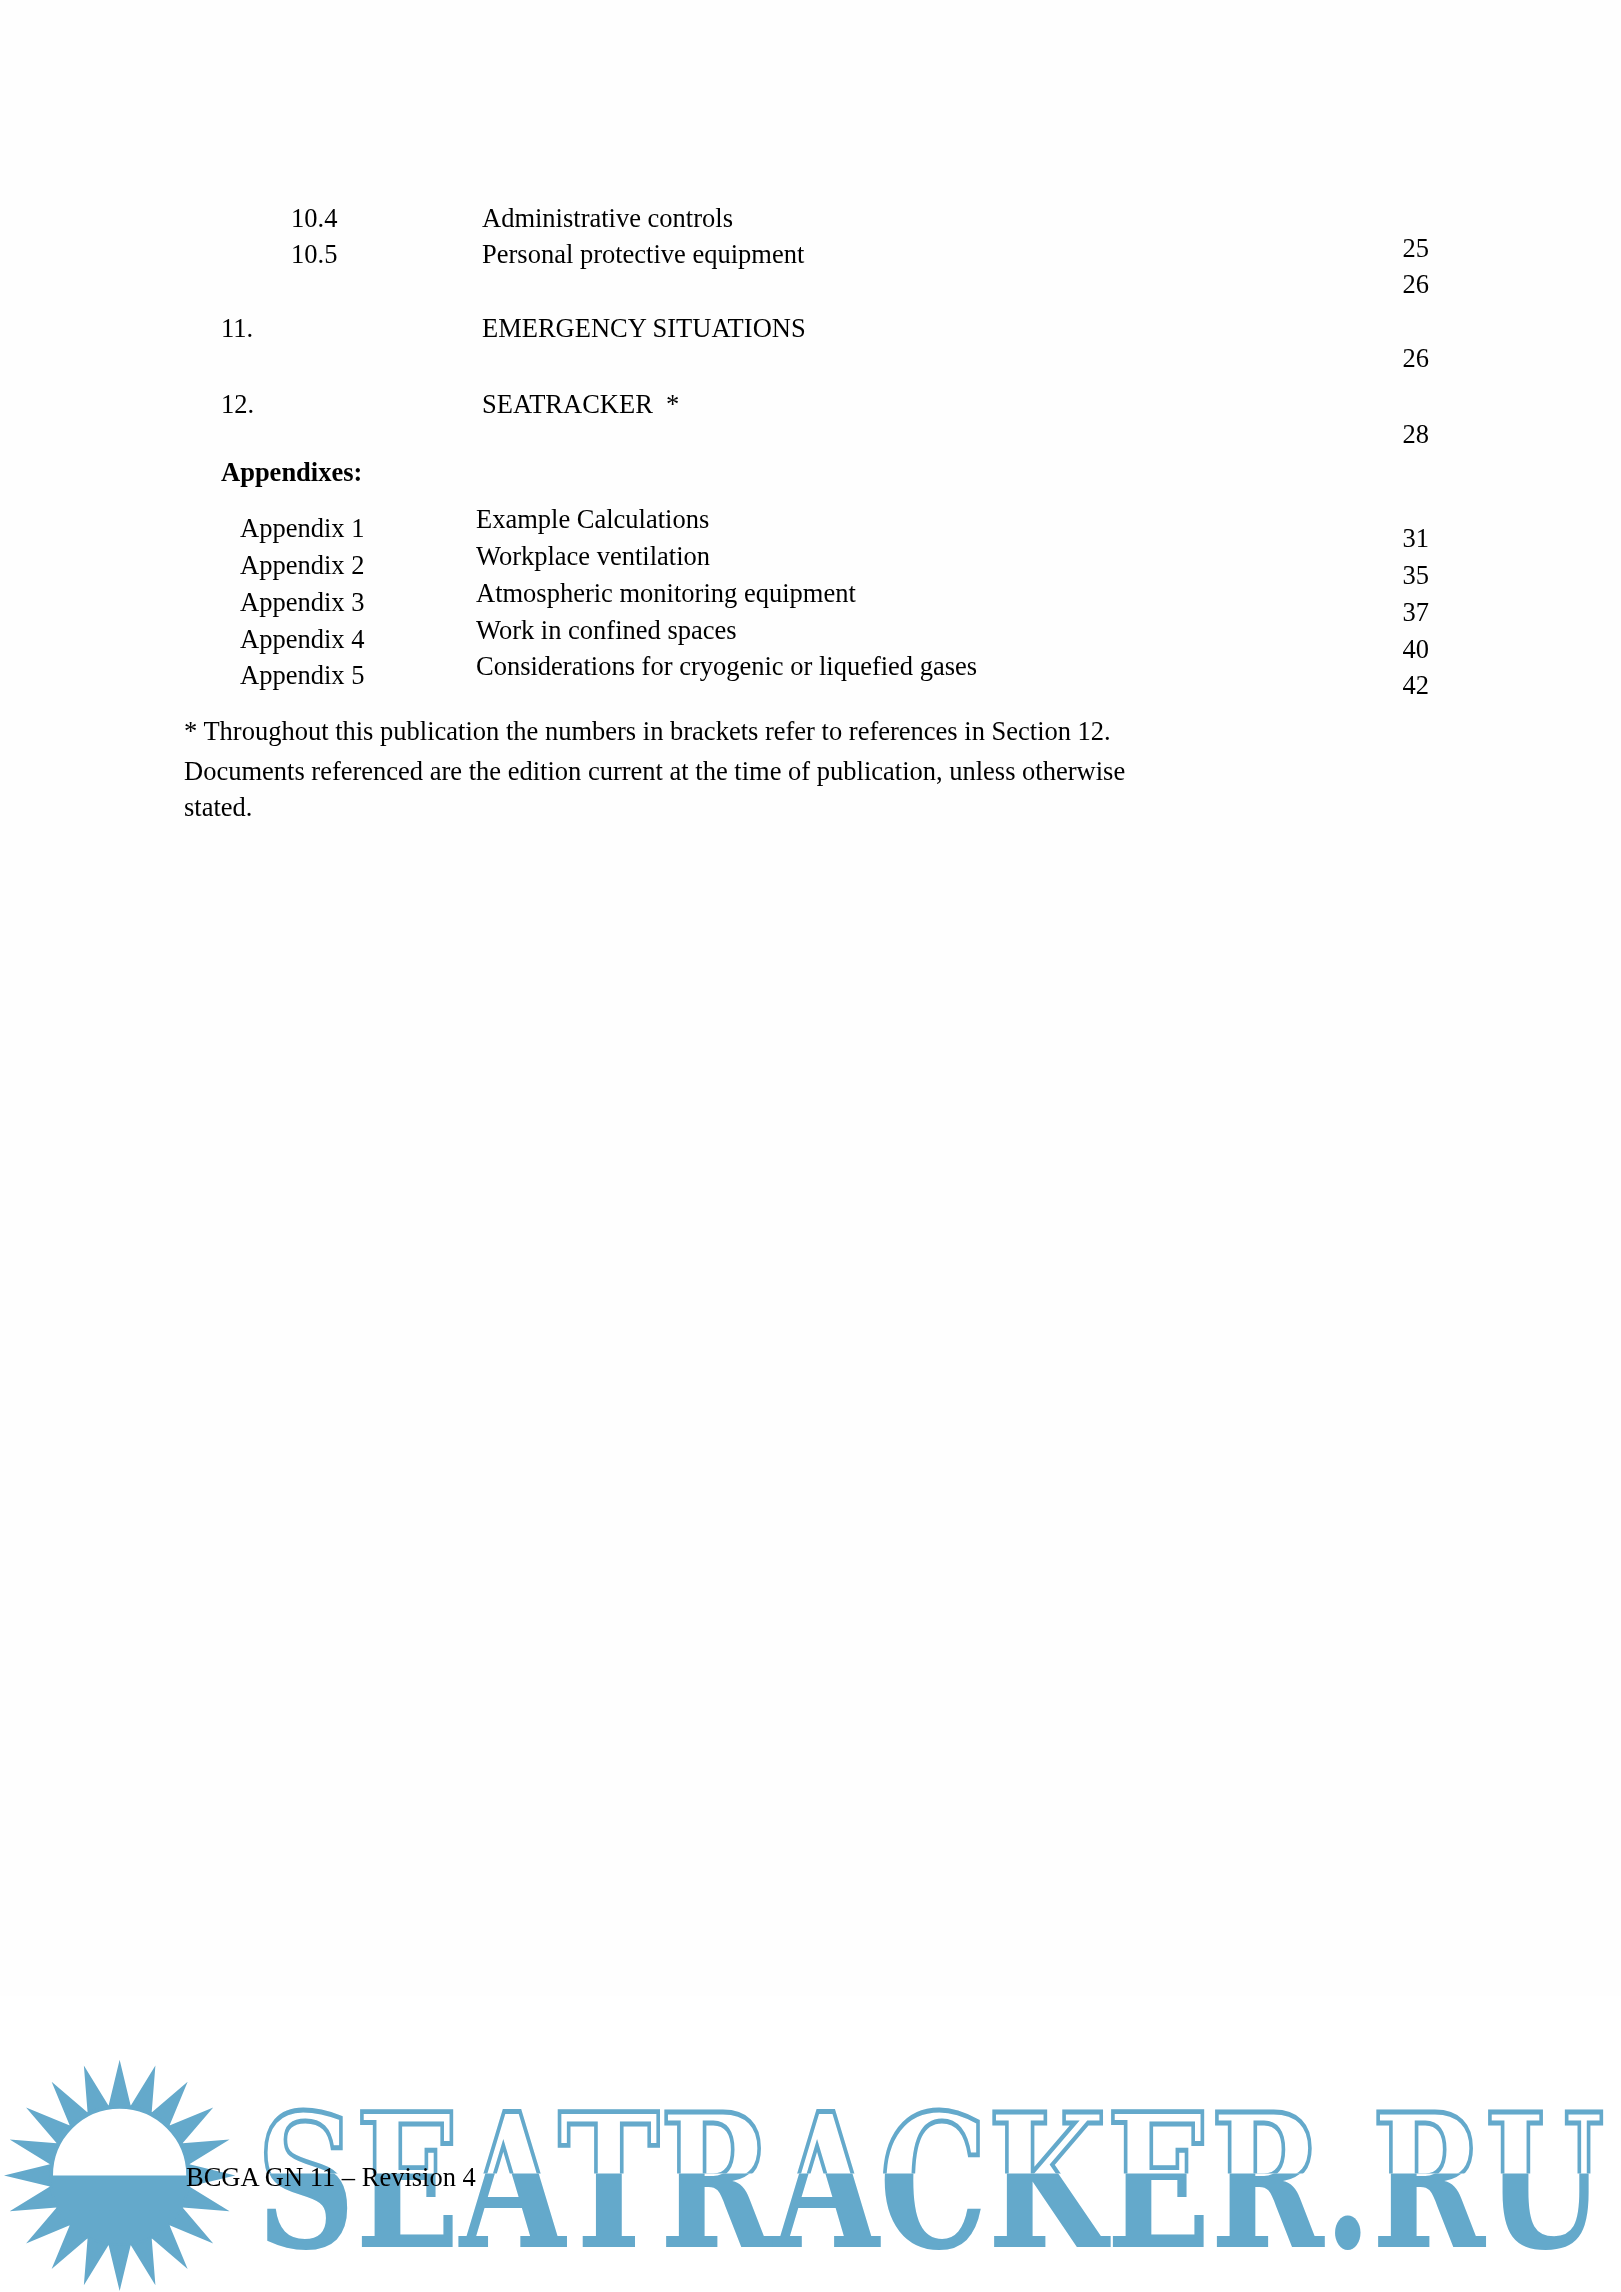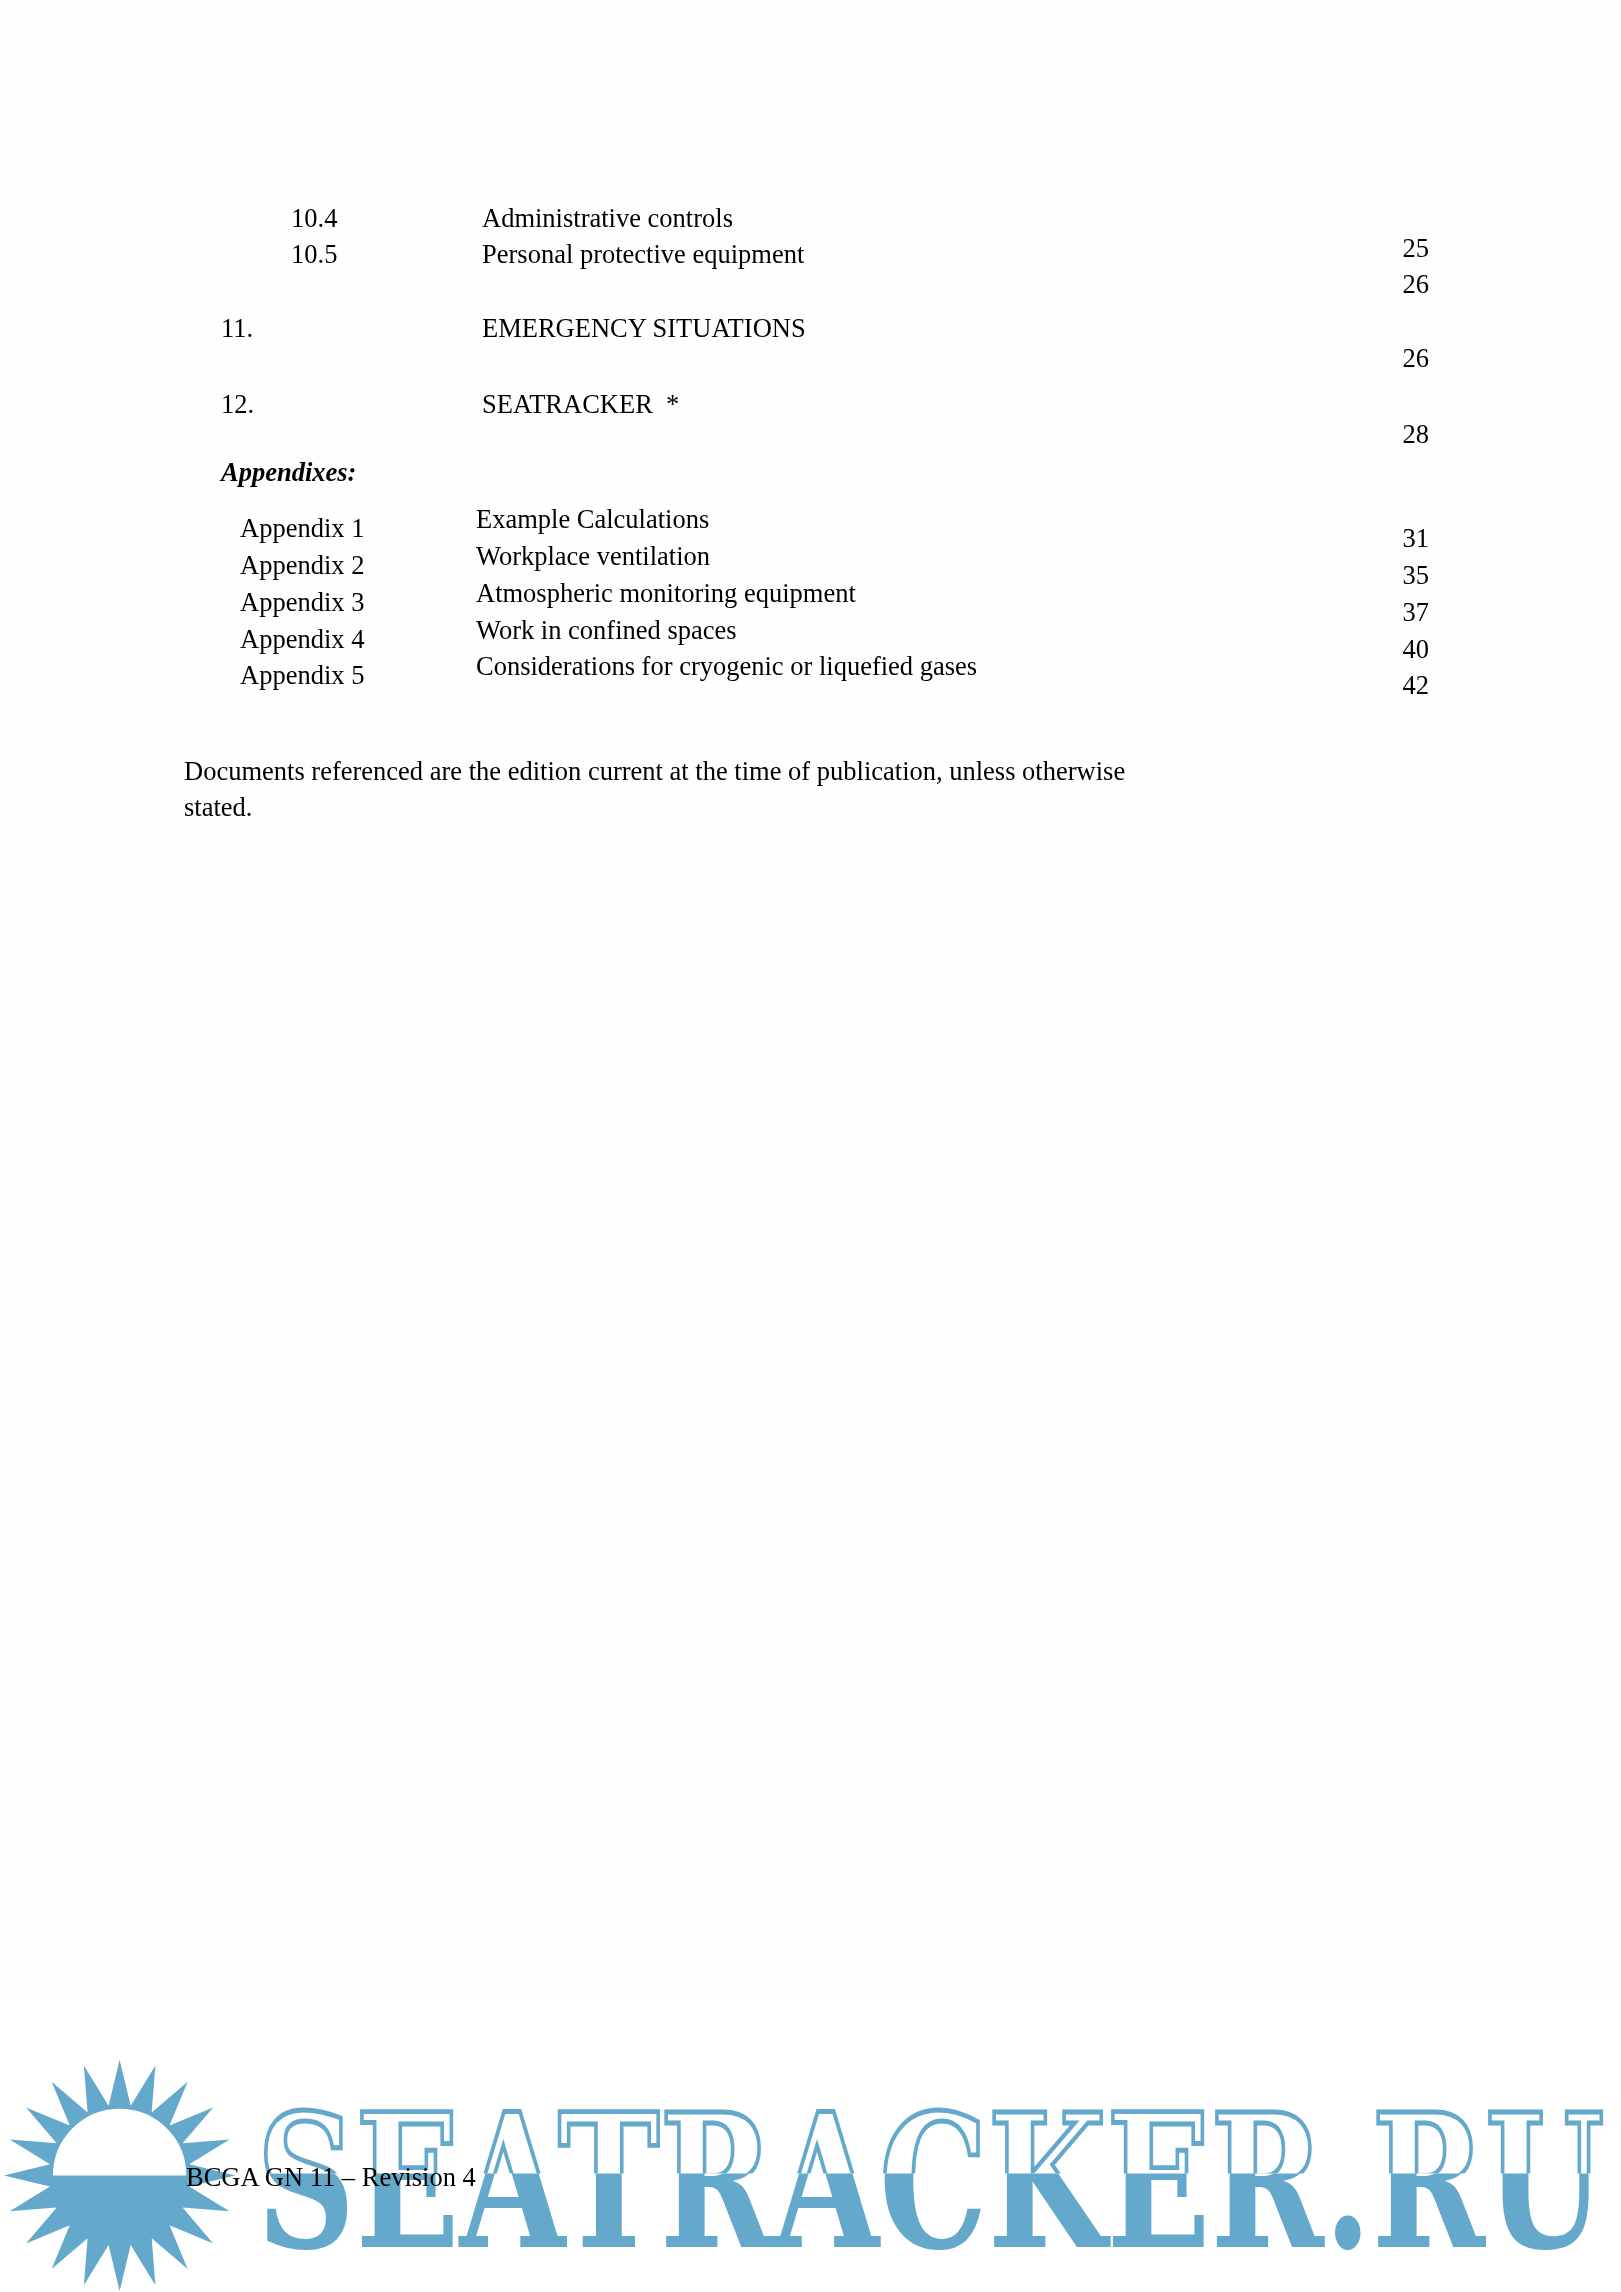--- a/index.html
+++ b/index.html
@@ -9,21 +9,21 @@
   }
   .page{position:absolute;left:0;top:0;width:1621px;height:1996px;background:#fefefe;}
   .row{position:absolute;left:0;width:1621px;height:39px;font-size:26.5px;line-height:1.15;}
   .cell{position:absolute;white-space:pre;}
   .num-sub{left:291px;}
   .num-sec{left:221px;text-align:right;}
   .lbl-app{left:240px;margin-top:20px;}
   .ttl{left:482px;}
   .ttl-app{left:476px;margin-top:11px;}
   .pg{left:1304px;width:125px;text-align:right;margin-top:30px;}
-  .heading-bold{position:absolute;left:221px;font-size:26.5px;font-weight:bold;line-height:1.15;white-space:pre;font-style:italic;}
+  .heading-bold{position:absolute;left:221px;font-size:26.5px;font-weight:bold;line-height:1.15;white-space:pre;}
   .footnote-line{position:absolute;left:184px;width:1274px;font-size:26.5px;line-height:1.15;white-space:pre;}
   .footer-ref{position:absolute;left:186px;top:2162px;font-size:26.5px;line-height:1.15;z-index:5;white-space:pre;}
   .watermark-svg{position:absolute;left:0;top:1901px;width:1621px;height:391px;z-index:1;}
   .wm-text{font-family:"DejaVu Serif","Liberation Serif",serif;font-weight:bold;}
 </style>
 </head>
 <body>
 
 <div class="page">
 
@@ -71,20 +71,21 @@
     <span class="cell lbl-app">Appendix 4</span>
     <span class="cell ttl-app">Work in confined spaces</span>
     <span class="cell pg">40</span>
   </div>
   <div class="row" style="top:640px">
     <span class="cell lbl-app">Appendix 5</span>
     <span class="cell ttl-app">Considerations for cryogenic or liquefied gases</span>
     <span class="cell pg">42</span>
   </div>
 
+  <div class="footnote-line" style="top:716px">* Throughout this publication the numbers in brackets refer to references in Section 12.</div>
   <div class="footnote-line" style="top:756px">Documents referenced are the edition current at the time of publication, unless otherwise</div>
   <div class="footnote-line" style="top:792px">stated.</div>
 
   <svg class="watermark-svg" viewBox="0 0 1654 399">
     <defs>
       <clipPath id="clipTop">
           <rect x="0" y="0" width="1654" height="278"></rect>
         </clipPath>
       <clipPath id="clipBot">
           <rect x="0" y="278" width="1654" height="121"></rect>

